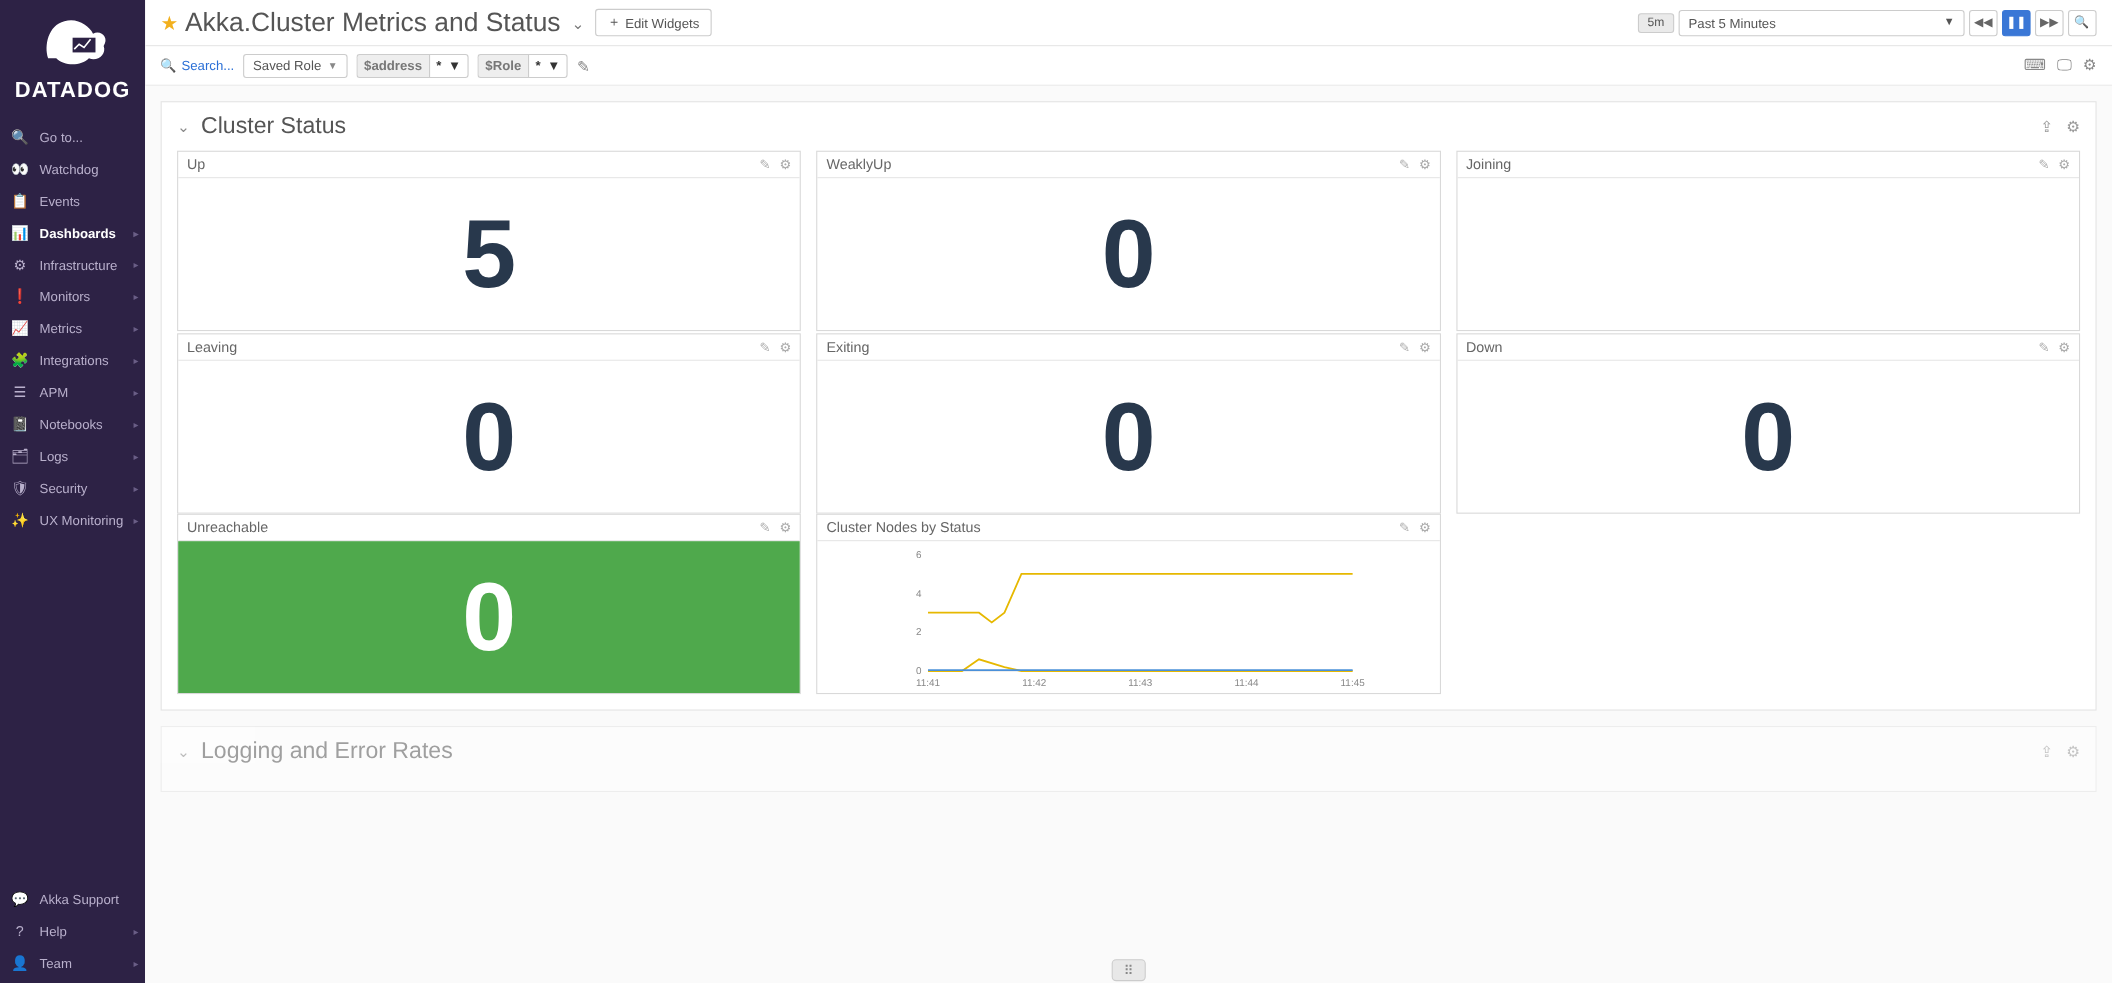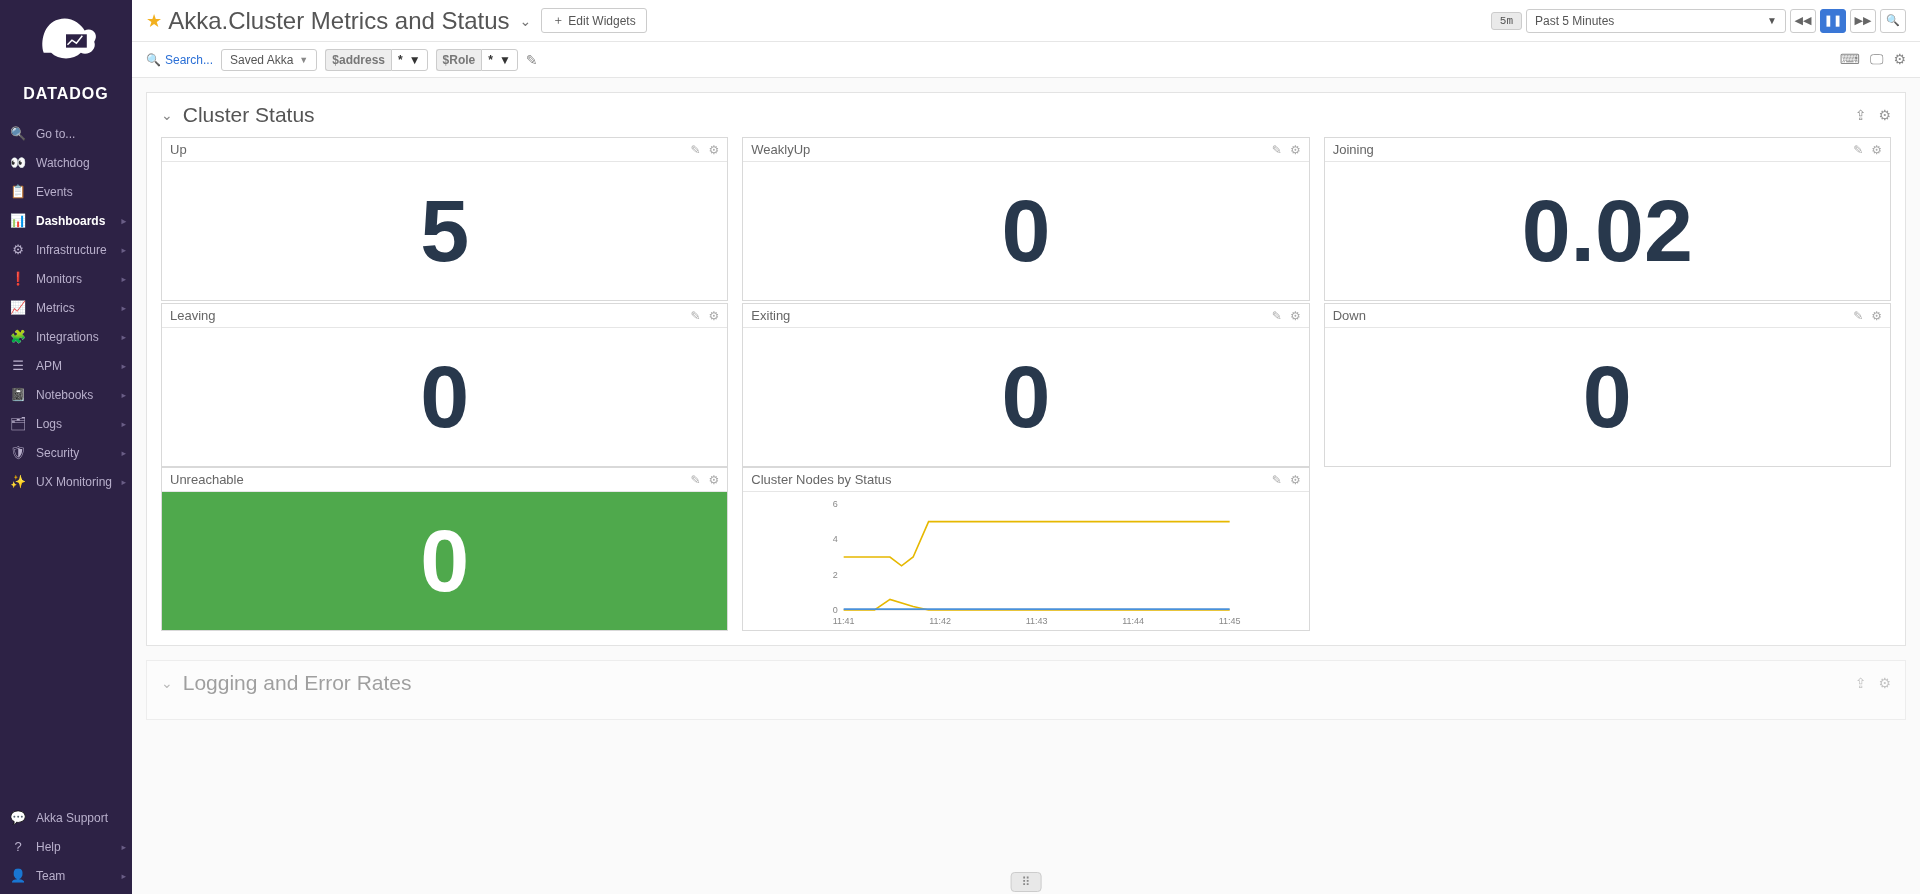--- a/index.html
+++ b/index.html
@@ -3,37 +3,37 @@
 <meta charset="utf-8">
 <style>
 * { box-sizing: border-box; margin: 0; padding: 0; }
 body { font-family: -apple-system, BlinkMacSystemFont, "Segoe UI", Helvetica, Arial, sans-serif; font-size: 13px; color: #333; background: #f5f5f5; overflow: hidden; }
 .app { display: flex; height: 894px; width: 1920px; }
 
 
 .sidebar { width: 132px; background: #2d2245; color: #ccc; display: flex; flex-direction: column; flex-shrink: 0; }
 .logo-block { text-align: center; padding: 12px 0 10px; }
 .logo-block svg { width: 78px; height: 52px; }
-.logo-text { color: #fff; font-weight: 700; font-size: 16px; letter-spacing: 1px; margin-top: 18px; }
+.logo-text { color: #fff; font-weight: 700; font-size: 20px; letter-spacing: 1px; margin-top: 4px; }
 .nav-list { list-style: none; flex: 1; margin-top: 6px; }
 .nav-item { display: flex; align-items: center; height: 29px; padding: 0 10px; font-size: 12px; color: #b9b0cc; cursor: pointer; position: relative; }
 .nav-item.active { color: #fff; font-weight: 700; }
 .nav-item .icon { width: 16px; margin-right: 10px; text-align: center; font-size: 13px; }
 .nav-item .chev { position: absolute; right: 6px; font-size: 9px; color: #6a5e86; }
 .nav-bottom { list-style: none; padding-bottom: 4px; }
 
 
 .main { flex: 1; background: #fff; display: flex; flex-direction: column; overflow: hidden; }
 .topbar { display: flex; align-items: center; height: 42px; padding: 0 14px; border-bottom: 1px solid #e6e6e6; }
 .star { color: #f2b01e; font-size: 18px; margin-right: 6px; }
 .title { font-size: 24px; color: #555; font-weight: 400; }
 .title-chev { margin: 0 10px; color: #777; font-size: 14px; }
 .edit-btn { border: 1px solid #ccc; background: #fff; border-radius: 3px; padding: 3px 10px; font-size: 12px; color: #555; cursor: pointer; display: flex; align-items: center; gap: 4px; }
 .topbar-right { margin-left: auto; display: flex; align-items: center; gap: 4px; }
-.time-badge { background: #eaeaea; border: 1px solid #ccc; border-radius: 3px; padding: 2px 8px; font-size: 11px; color: #555; font-family: Liberation Mono, monospace; }
+.time-badge { background: #eaeaea; border: 1px solid #ccc; border-radius: 3px; padding: 2px 8px; font-size: 11px; color: #555; }
 .time-select { border: 1px solid #ccc; background: #fff; border-radius: 3px; padding: 2px 8px; font-size: 12px; color: #555; width: 260px; display: flex; align-items: center; justify-content: space-between; height: 24px; }
 .tb-btn { border: 1px solid #ccc; background: #fff; width: 26px; height: 24px; border-radius: 3px; display: flex; align-items: center; justify-content: center; color: #666; font-size: 11px; cursor: pointer; }
 .tb-btn.active { background: #3a77d6; border-color: #3a77d6; color: #fff; }
 
 .filterbar { display: flex; align-items: center; height: 36px; padding: 0 14px; border-bottom: 1px solid #e6e6e6; gap: 8px; font-size: 12px; }
 .search-link { color: #2a6fd6; display: flex; align-items: center; gap: 4px; cursor: pointer; }
 .dd { border: 1px solid #ccc; background: #fff; border-radius: 3px; padding: 2px 8px; color: #555; display: flex; align-items: center; gap: 6px; height: 22px; }
 .dd .caret { font-size: 9px; color: #888; }
 .var-pill { display: flex; align-items: center; font-weight: bold; }
 .var-pill .vname { background: #eee; border: 1px solid #ccc; border-right: none; border-radius: 3px 0 0 3px; padding: 2px 6px; height: 22px; display: flex; align-items: center; color: #777; }
@@ -180,21 +180,21 @@
         <div class="tb-btn">🔍</div>
       </div>
     </div>
 
     <div class="filterbar">
       <span class="search-link">
         <span>🔍</span>
         <span>Search...</span>
       </span>
       <div class="dd">
-        <span>Saved Akka</span>
+        <span>Saved Role</span>
         <span class="caret">▼</span>
       </div>
       <div id="var-pills" style="display:flex;gap:8px">
           <div class="var-pill">
             <span class="vname">$address</span>
             <span class="vval">* <span class="caret">▼</span></span>
           </div>
           <div class="var-pill">
             <span class="vname">$Role</span>
             <span class="vval">* <span class="caret">▼</span></span>
@@ -243,23 +243,20 @@
                 <span class="bignum">0</span>
               </div>
             </div>
             <div class="widget">
               <div class="widget-head">
                 <span>Joining</span>
                 <span class="wactions">
                   <span>✎</span>
                   <span>⚙</span>
                 </span>
-              </div>
-              <div class="widget-body ">
-                <span class="bignum">0.02</span>
               </div>
             </div>
           </div>
         <div class="grid3" id="row2" style="margin-top:2px">
             <div class="widget">
               <div class="widget-head">
                 <span>Leaving</span>
                 <span class="wactions">
                   <span>✎</span>
                   <span>⚙</span>

